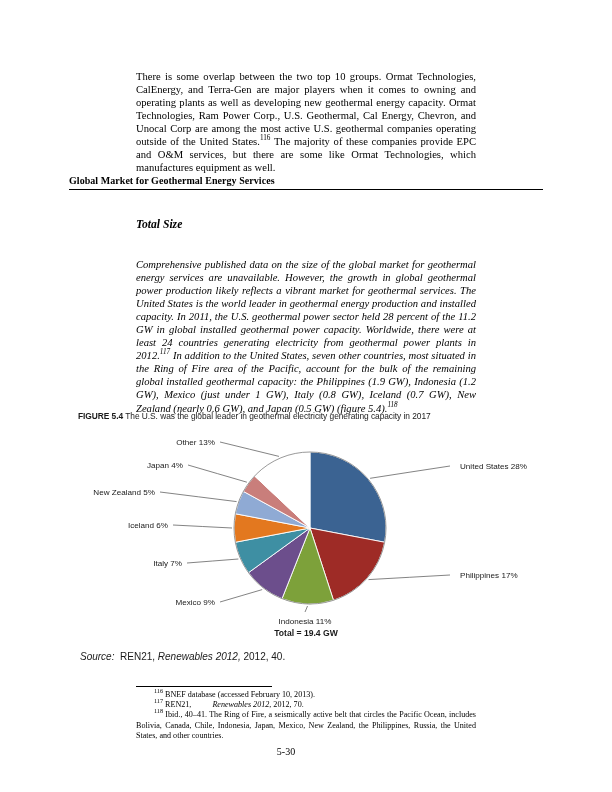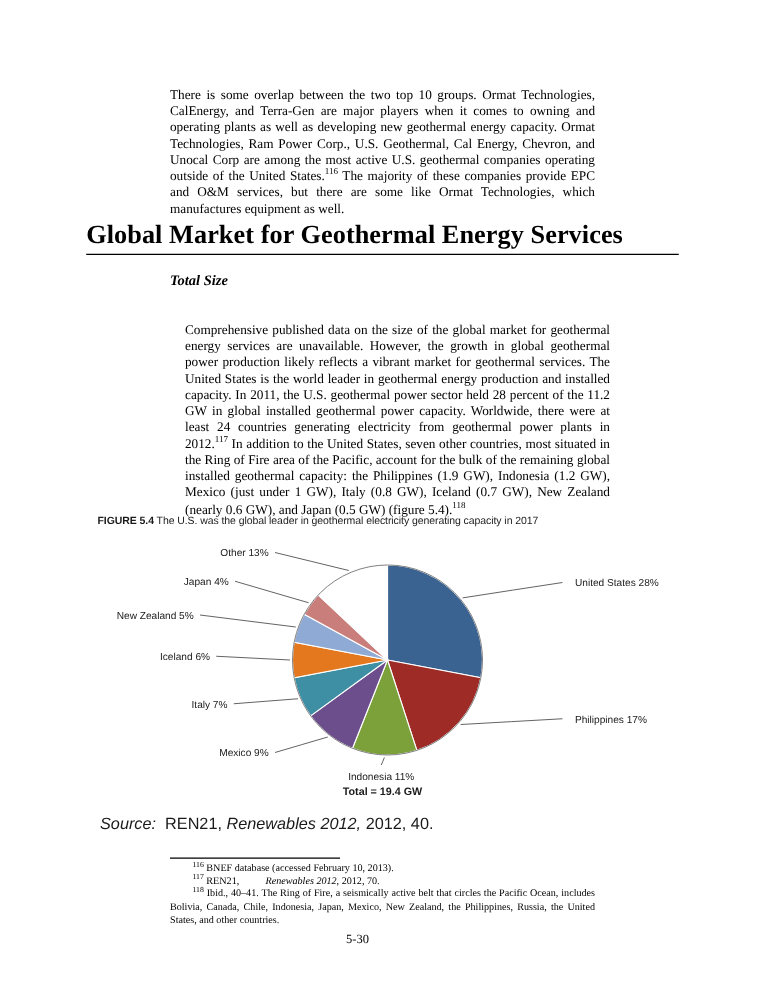--- a/index.html
+++ b/index.html
@@ -45,42 +45,43 @@
   }
 
   
   #section-heading {
     position: absolute;
     left: 69px;
     top: 175px;
     width: 474px;
     font-family: "Liberation Serif", serif;
     font-weight: bold;
-    font-size: 21px;
+    font-size: 10px;
     letter-spacing: 0.05px;
     padding-bottom: 3px;
     border-bottom: 1.6px solid #000;
     color: #000;
   }
 
   
   #sub-heading {
     position: absolute;
     left: 136px;
     top: 218px;
     font-family: "Liberation Serif", serif;
     font-weight: bold;
     font-style: italic;
     font-size: 11.6px;
   }
 
   #para-market {
-    left: 148px;
+    left: 136px;
     top: 258px;
     width: 340px;
+    font-style: italic;
   }
 
   
   #figure-caption {
     position: absolute;
     left: 78px;
     top: 411px;
     width: 470px;
     font-family: "Liberation Sans", sans-serif;
     font-size: 8.4px;
@@ -130,21 +131,21 @@
     font-weight: bold;
     font-size: 8.6px;
     color: #1a1a1a;
   }
 
   #source-line {
     position: absolute;
     left: 80px;
     top: 651px;
     font-family: "Liberation Sans", sans-serif;
-    font-size: 13px;
+    font-size: 10px;
     color: #1a1a1a;
   }
   #source-line .it { font-style: italic; }
 
   
   #footnote-rule {
     position: absolute;
     left: 136px;
     top: 686px;
     width: 136px;

